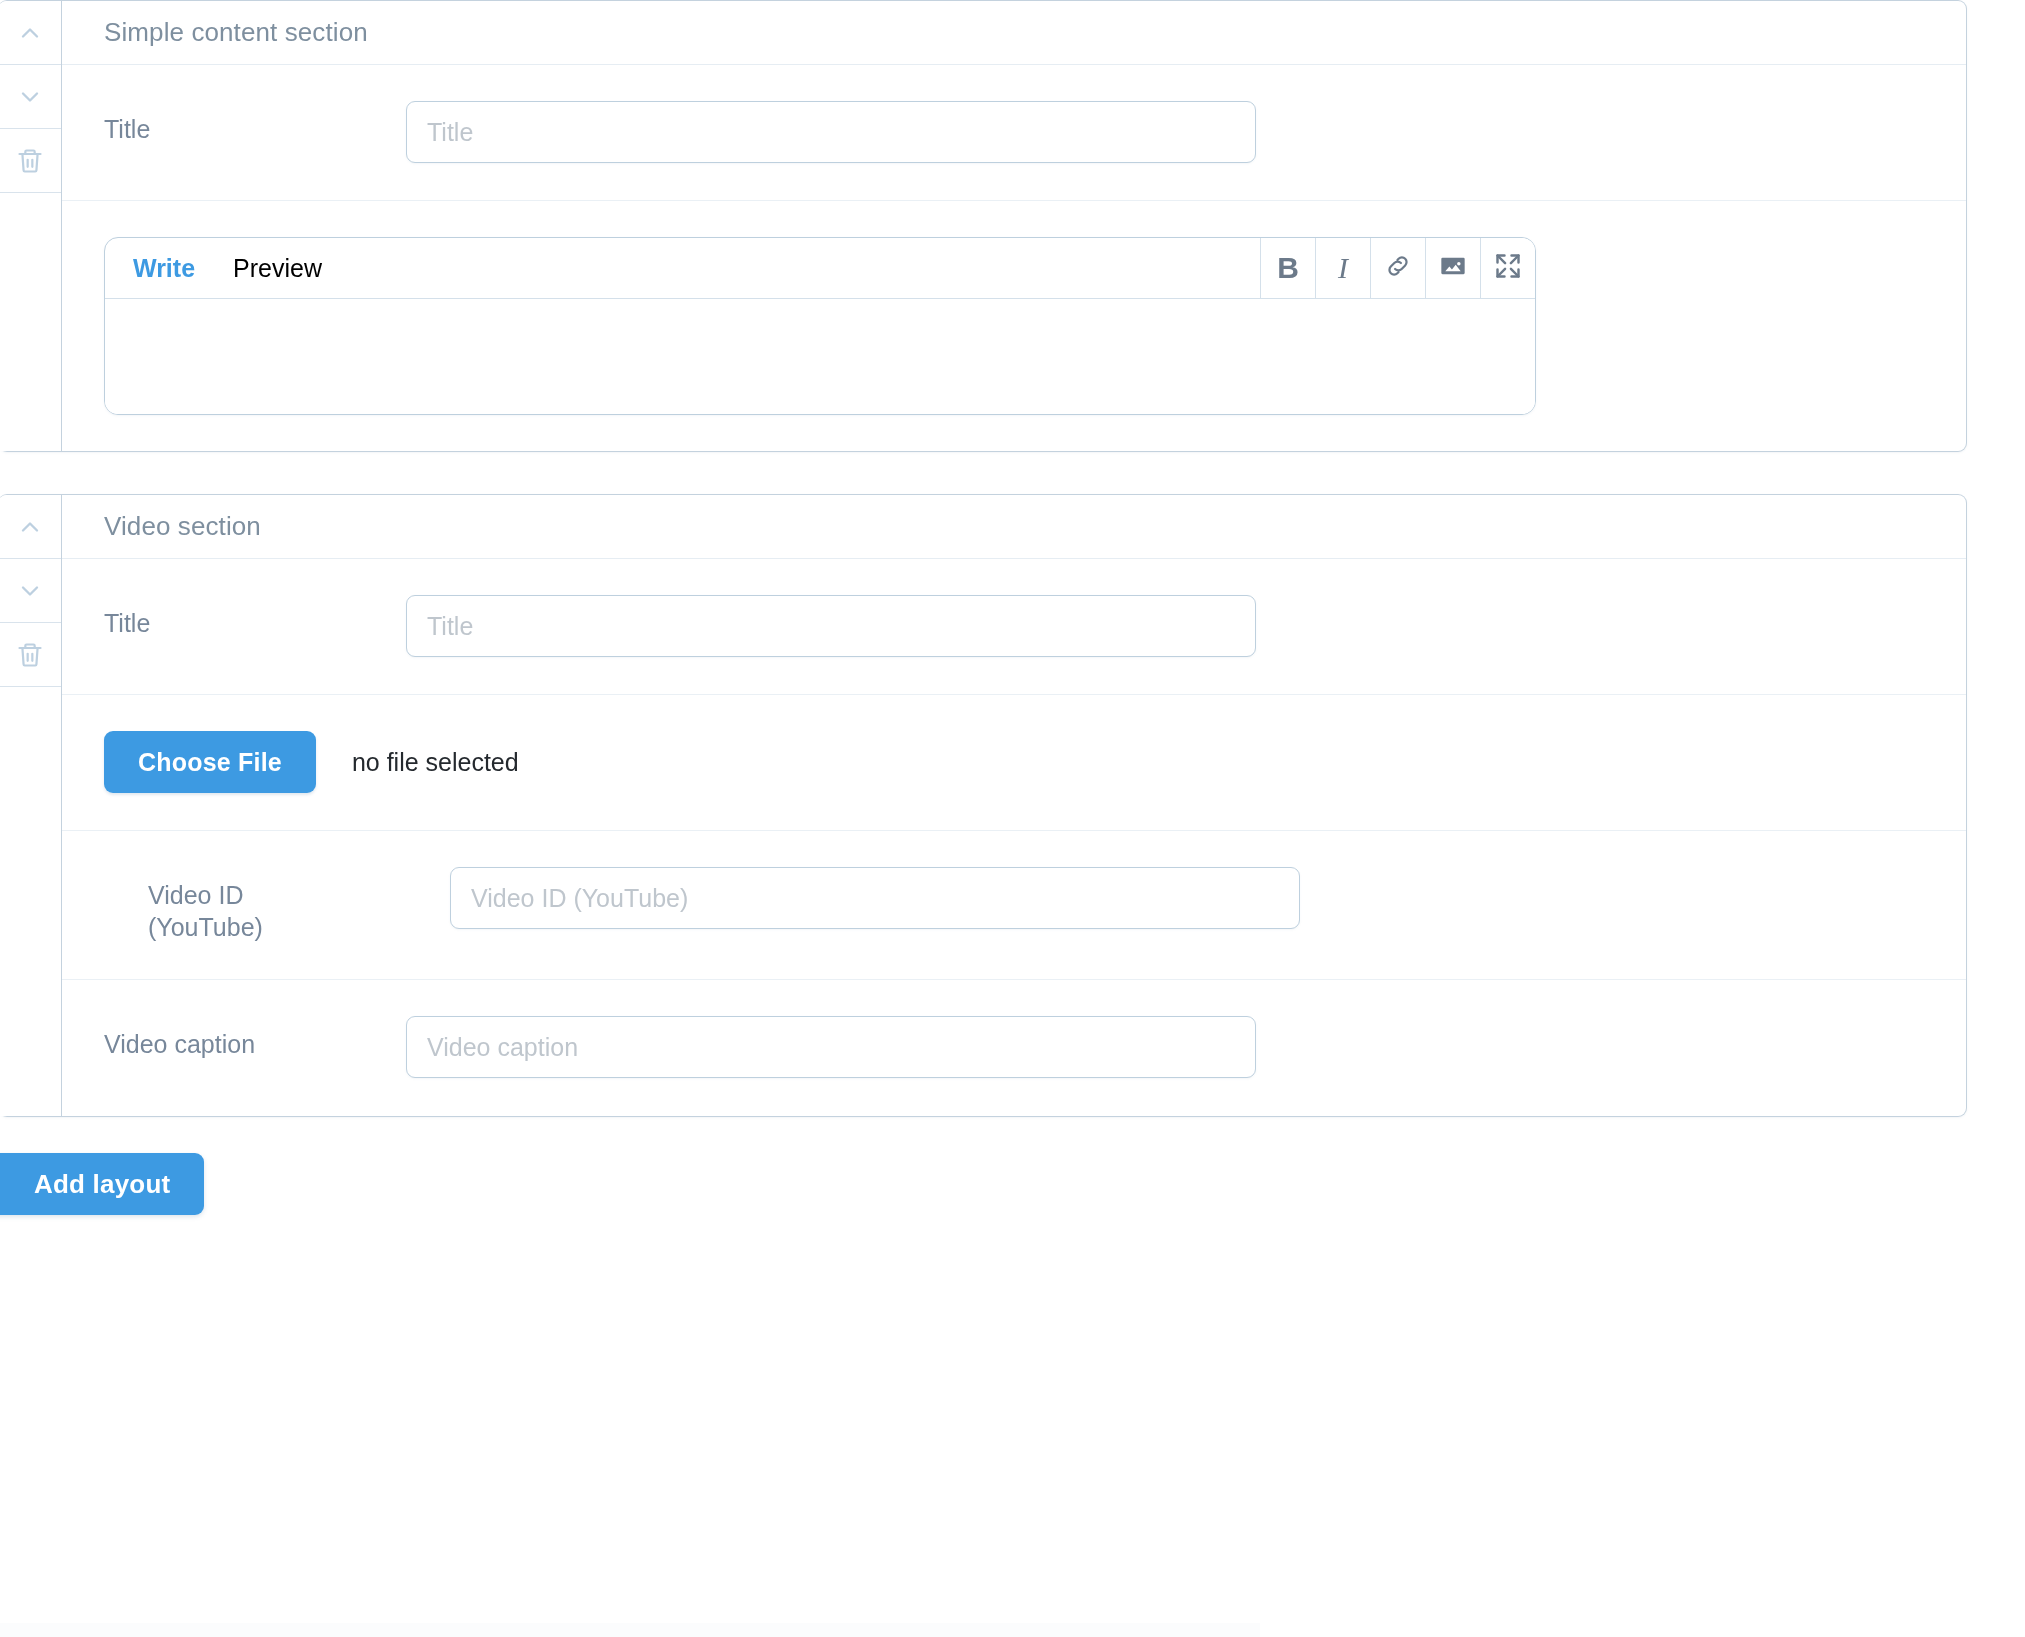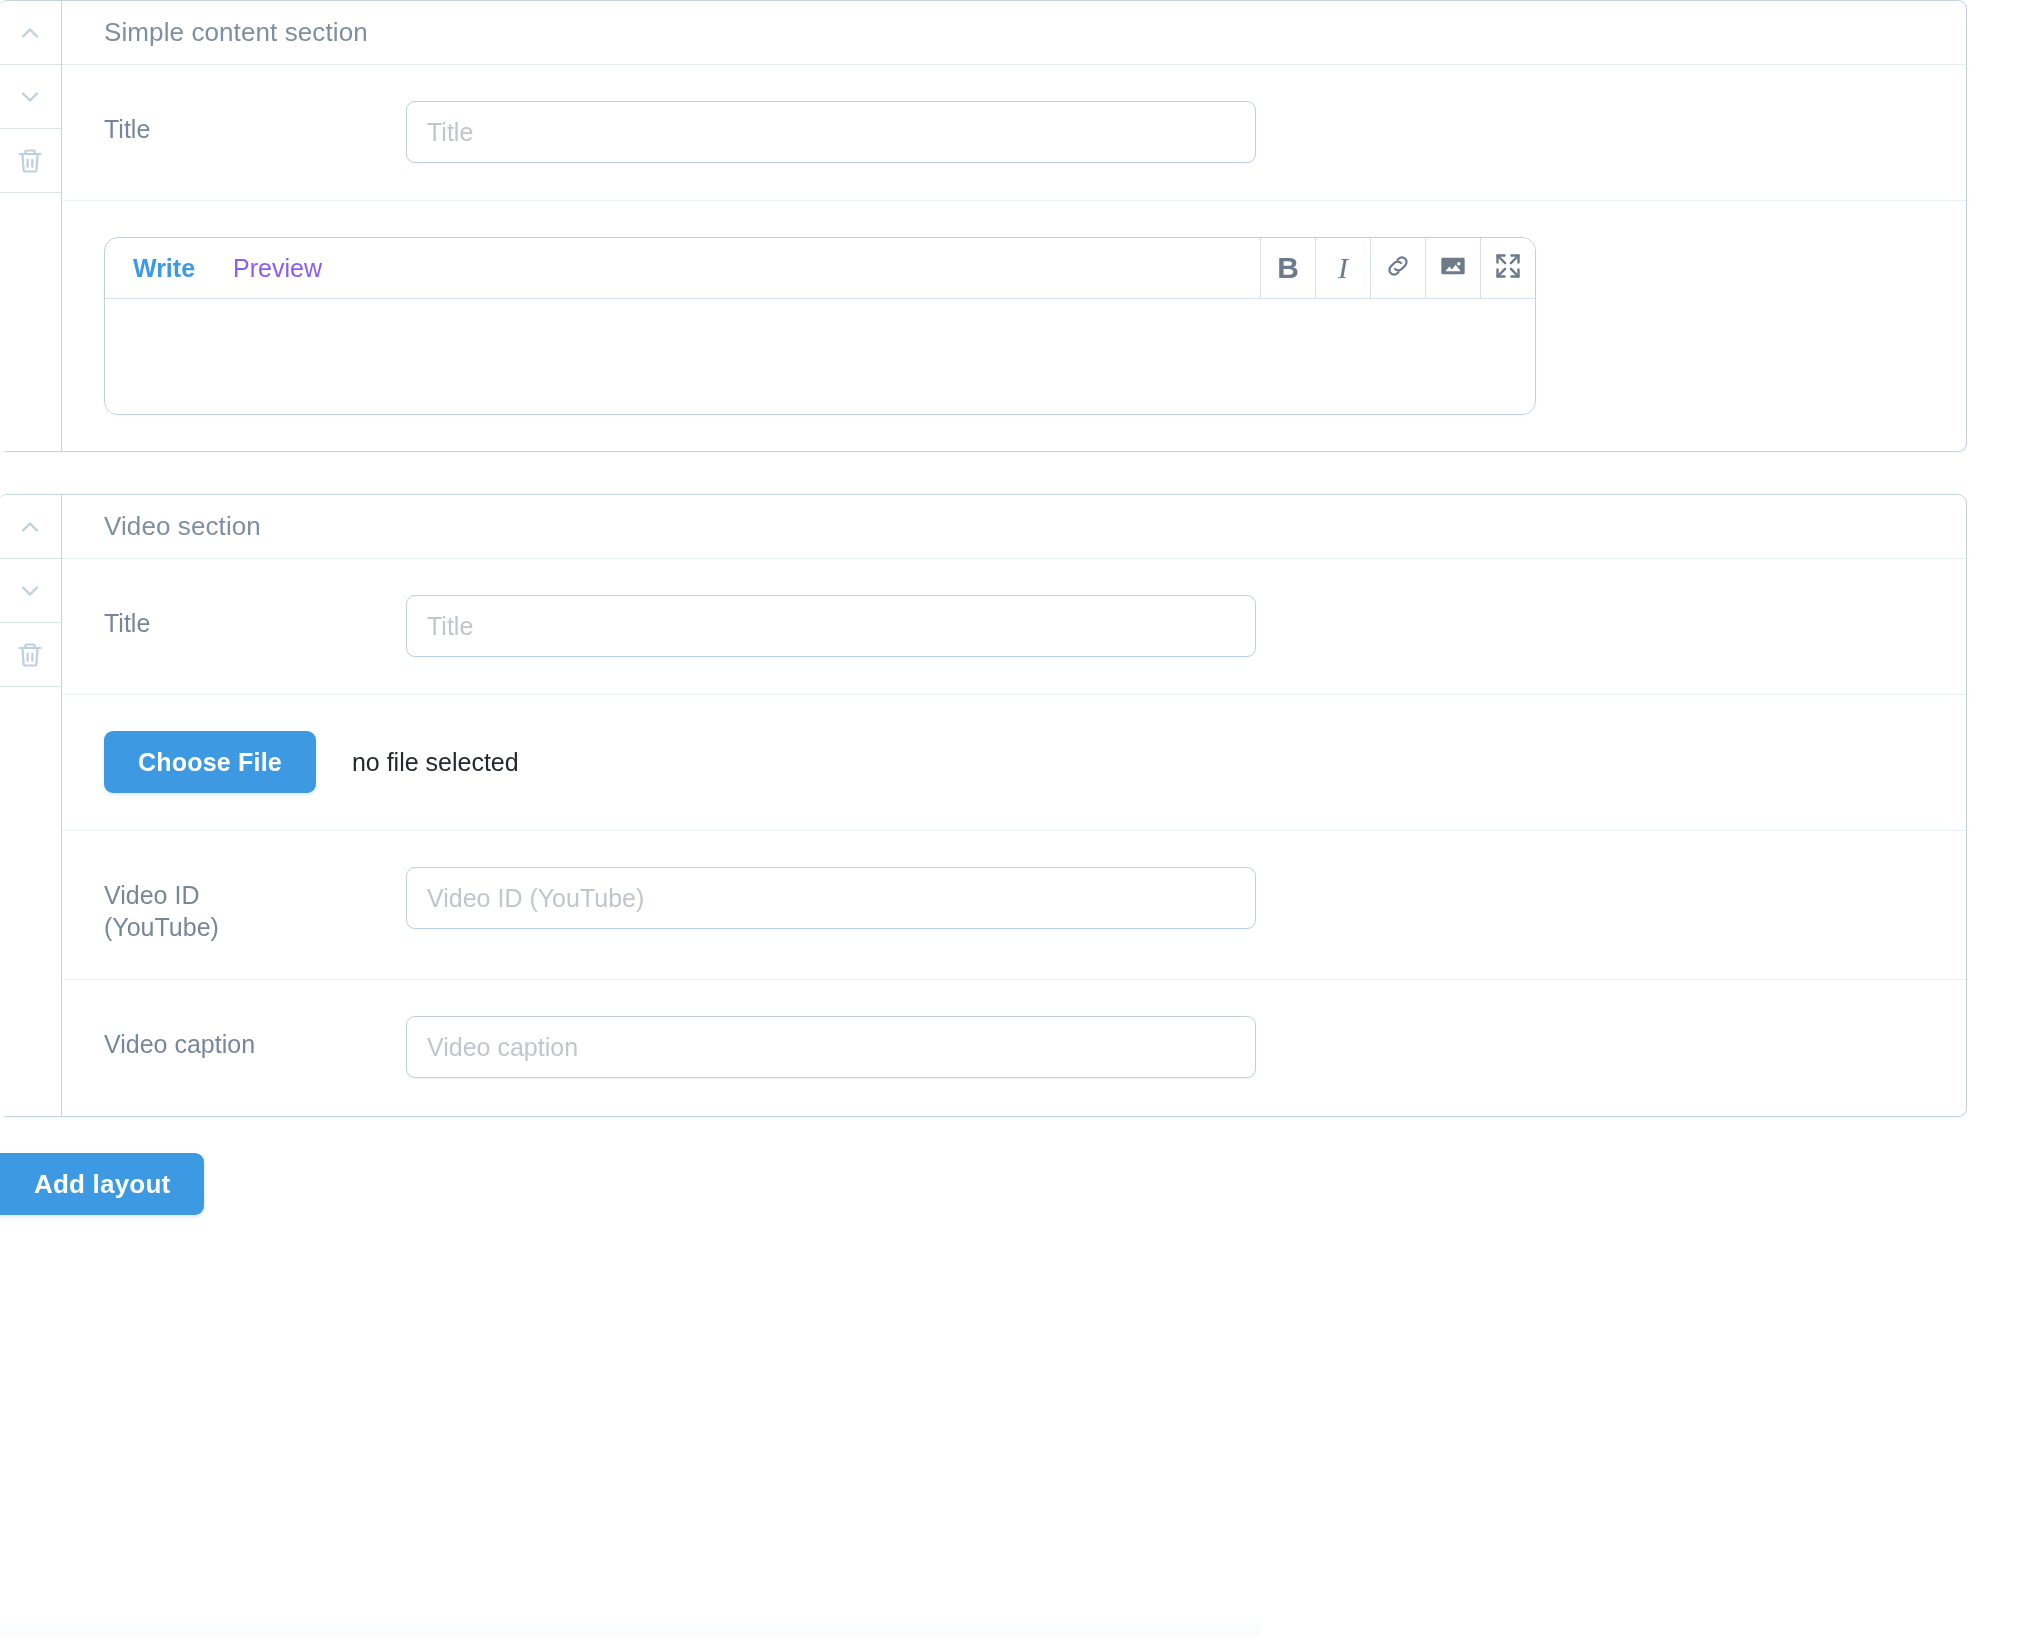--- a/index.html
+++ b/index.html
@@ -138,21 +138,21 @@
   }
   .editor-tabs {
     display: flex;
     align-items: center;
     gap: 38px;
     padding-left: 28px;
     flex: 1 1 auto;
   }
   .editor-tab {
     font-size: 25px;
-    color: #8b5cf6;
+    color: #000000;
     cursor: pointer;
     white-space: nowrap;
   }
   .editor-tab.active {
     color: #3d9ae2;
     font-weight: bold;
   }
   .editor-tools { display: flex; align-items: stretch; }
   .tool-btn {
     width: 55px;
@@ -398,21 +398,21 @@
       <div class="field-row">
         <div class="field-control">
           <div class="file-row">
             <button class="btn-blue">Choose File</button>
             <span class="file-status">no file selected</span>
           </div>
         </div>
       </div>
 
       <div class="field-row">
-        <div class="field-label" style="white-space: pre-line;">Video ID
+        <div class="field-label" style="white-space: pre-line; margin-left: 44px;">Video ID
 (YouTube)</div>
         <div class="field-control">
           <input class="text-input" type="text" value="" placeholder="Video ID (YouTube)" style="">
         </div>
       </div>
 
       <div class="field-row">
         <div class="field-label">Video caption</div>
         <div class="field-control">
           <input class="text-input" type="text" value="" placeholder="Video caption" style="">

